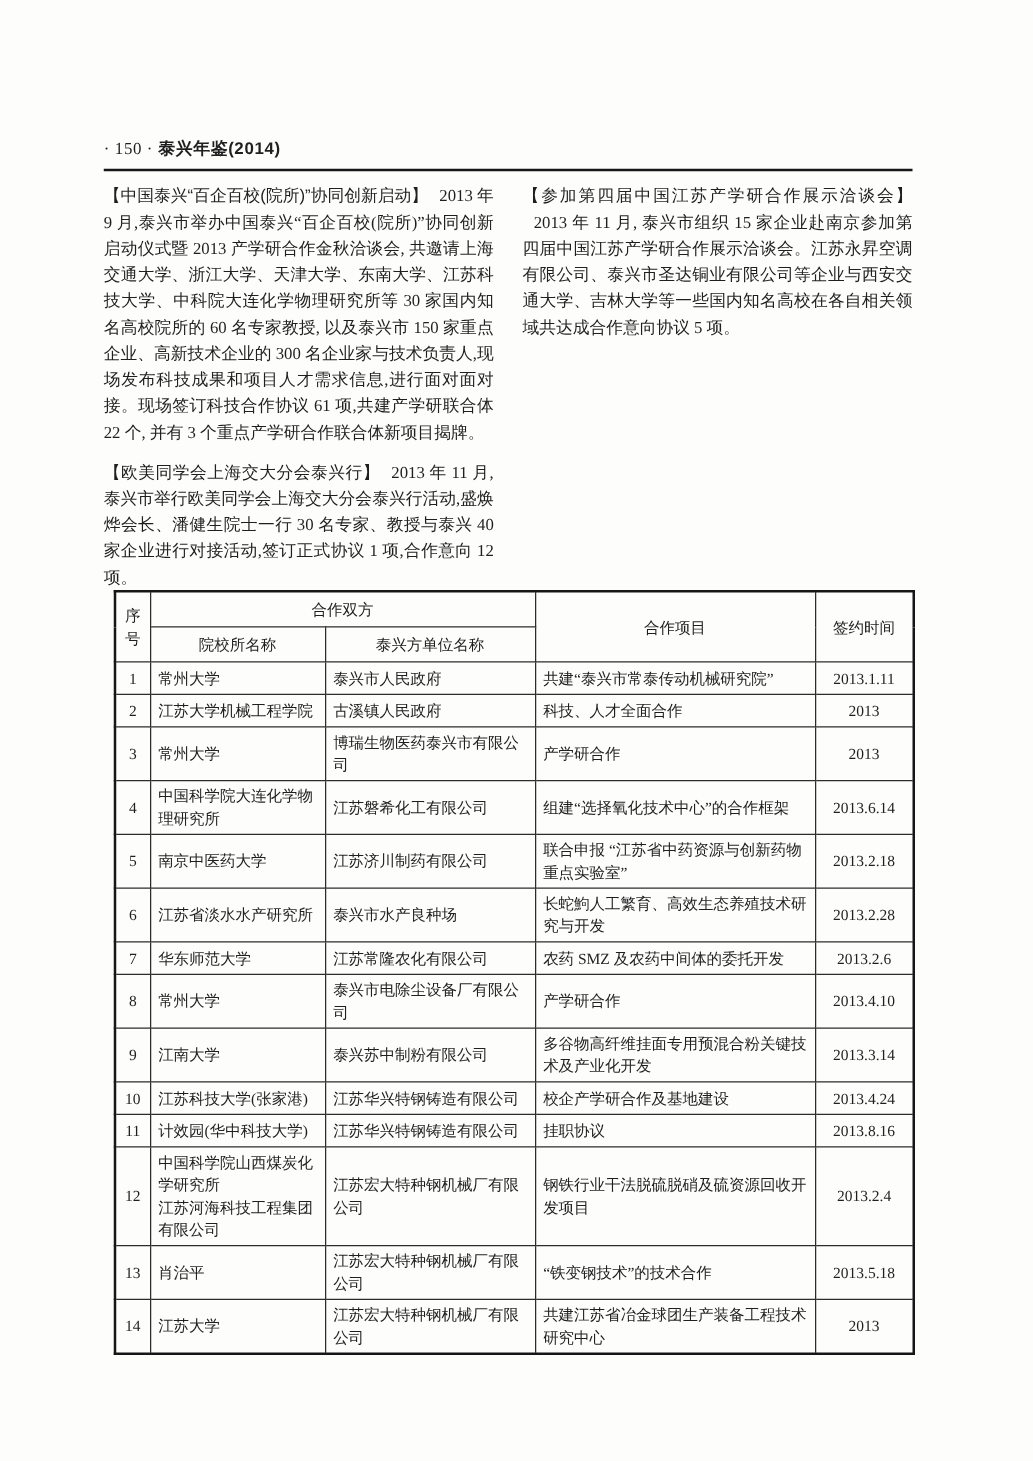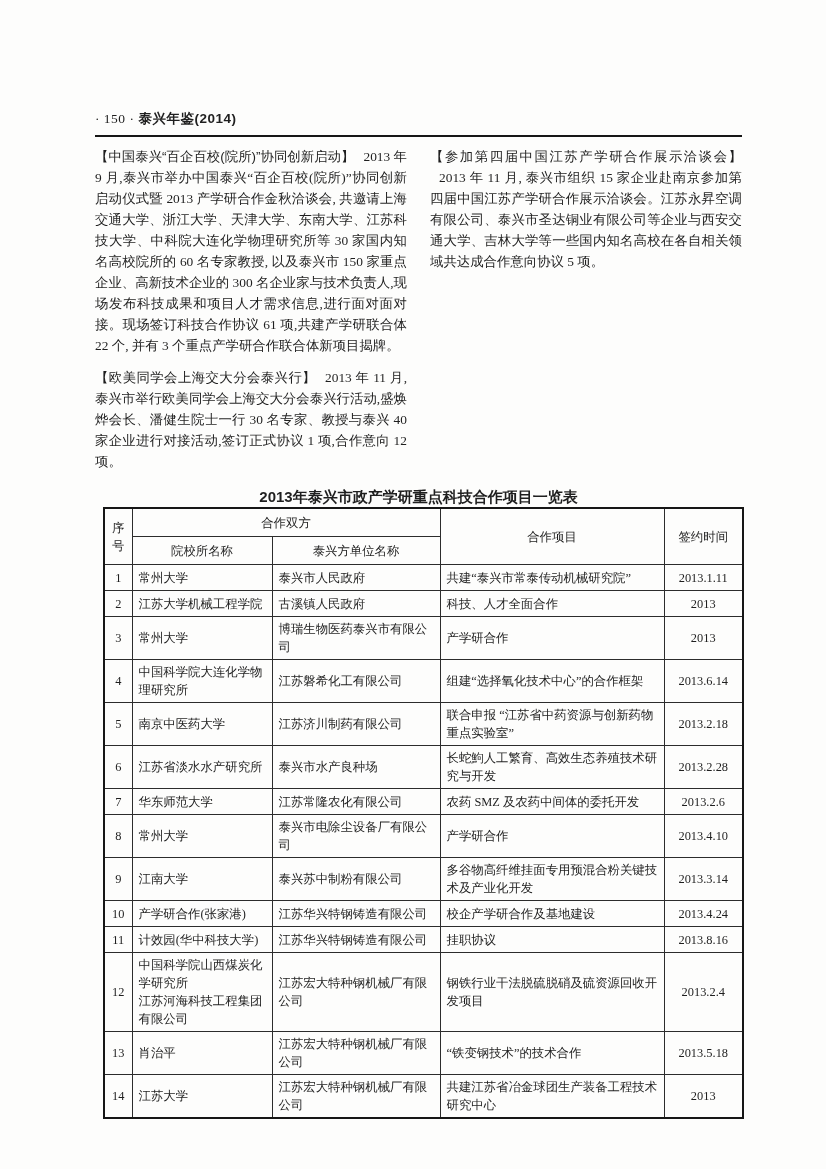--- a/index.html
+++ b/index.html
@@ -1,21 +1,21 @@
 <!DOCTYPE html>
 <html><head>
 <meta charset="utf-8">
 <style>
   html,body{margin:0;padding:0;background:#e8e8e8;}
   .page{
     position:relative;width:826px;height:1169px;margin:0 auto;
     background:#fdfdfc;color:#1f1f1f;overflow:hidden;
     font-family:"Liberation Serif","DejaVu Serif",serif;
   }
-  .content{position:absolute;left:95px;top:110px;width:647px;}
+  .content{position:absolute;left:83px;top:110px;width:647px;}
   
   .page-header{font-size:13.5px;letter-spacing:.5px;display:flex;align-items:baseline;gap:4px;}
   .page-header .folio{font-family:"Liberation Serif","DejaVu Serif",serif;}
   .page-header .book{font-family:"Liberation Sans","DejaVu Sans",sans-serif;font-weight:bold;}
   .rule{border-top:2.5px solid #161616;margin-top:7px;}
   
   .columns{display:flex;gap:23px;margin-top:9px;}
   .col{flex:1;min-width:0;}
   .para{font-size:13.4px;line-height:21px;text-align:justify;margin:0;}
   .para + .para{margin-top:11px;}
@@ -64,21 +64,20 @@
     <div class="columns">
       <div class="col">
         <p class="para"><span class="head">【中国泰兴“百企百校(院所)”协同创新启动】</span><span class="body">2013 年 9 月,泰兴市举办中国泰兴“百企百校(院所)”协同创新启动仪式暨 2013 产学研合作金秋洽谈会, 共邀请上海交通大学、浙江大学、天津大学、东南大学、江苏科技大学、中科院大连化学物理研究所等 30 家国内知名高校院所的 60 名专家教授, 以及泰兴市 150 家重点企业、高新技术企业的 300 名企业家与技术负责人,现场发布科技成果和项目人才需求信息,进行面对面对接。现场签订科技合作协议 61 项,共建产学研联合体 22 个, 并有 3 个重点产学研合作联合体新项目揭牌。</span></p>
         <p class="para"><span class="head">【欧美同学会上海交大分会泰兴行】</span><span class="body">2013 年 11 月,泰兴市举行欧美同学会上海交大分会泰兴行活动,盛焕烨会长、潘健生院士一行 30 名专家、教授与泰兴 40 家企业进行对接活动,签订正式协议 1 项,合作意向 12 项。</span></p>
       </div>
       <div class="col">
         <p class="para"><span class="head">【参加第四届中国江苏产学研合作展示洽谈会】</span><span class="body">2013 年 11 月, 泰兴市组织 15 家企业赴南京参加第四届中国江苏产学研合作展示洽谈会。江苏永昇空调有限公司、泰兴市圣达铜业有限公司等企业与西安交通大学、吉林大学等一些国内知名高校在各自相关领域共达成合作意向协议 5 项。</span></p>
       </div>
     </div>
 
-    <div class="table-title">2013年泰兴市政产学研重点科技合作项目一览表</div>
 
     <table class="coop">
       <colgroup>
         <col class="c-no">
           <col class="c-college">
           <col class="c-taixing">
           <col class="c-project">
           <col class="c-date">
       </colgroup>
       <thead>
@@ -152,21 +151,21 @@
           </tr>
         <tr class="data">
             <td class="no">9</td>
             <td class="college">江南大学</td>
             <td>泰兴苏中制粉有限公司</td>
             <td>多谷物高纤维挂面专用预混合粉关键技术及产业化开发</td>
             <td class="date">2013.3.14</td>
           </tr>
         <tr class="data">
             <td class="no">10</td>
-            <td class="college">产学研合作(张家港)</td>
+            <td class="college">江苏科技大学(张家港)</td>
             <td>江苏华兴特钢铸造有限公司</td>
             <td>校企产学研合作及基地建设</td>
             <td class="date">2013.4.24</td>
           </tr>
         <tr class="data">
             <td class="no">11</td>
             <td class="college">计效园(华中科技大学)</td>
             <td>江苏华兴特钢铸造有限公司</td>
             <td>挂职协议</td>
             <td class="date">2013.8.16</td>

